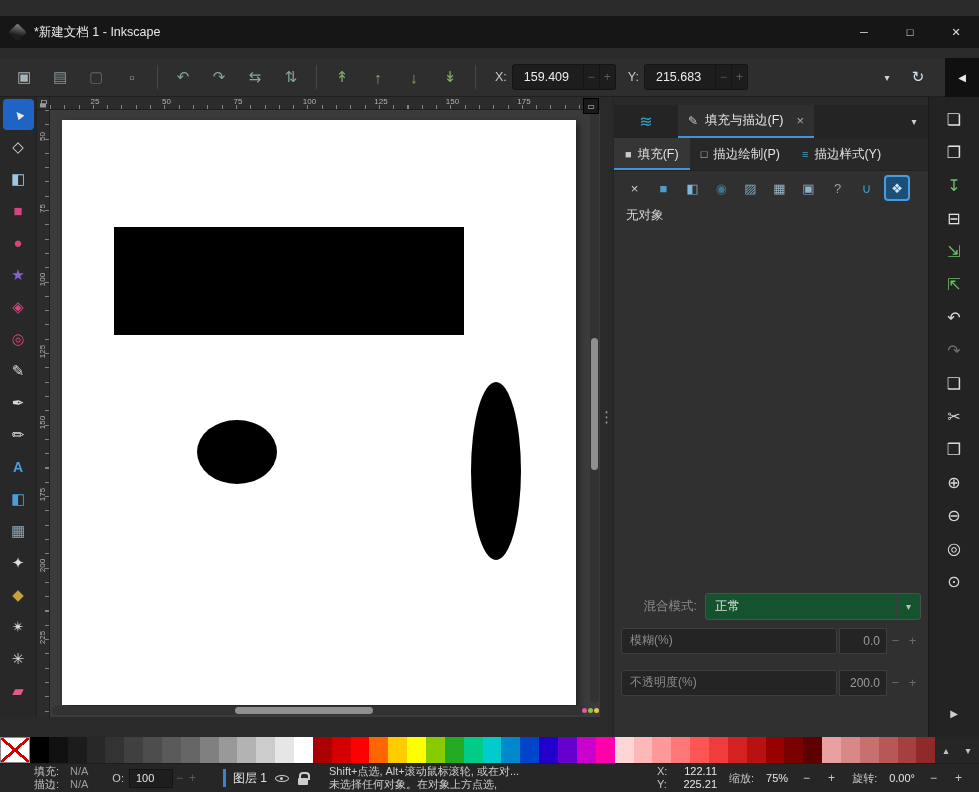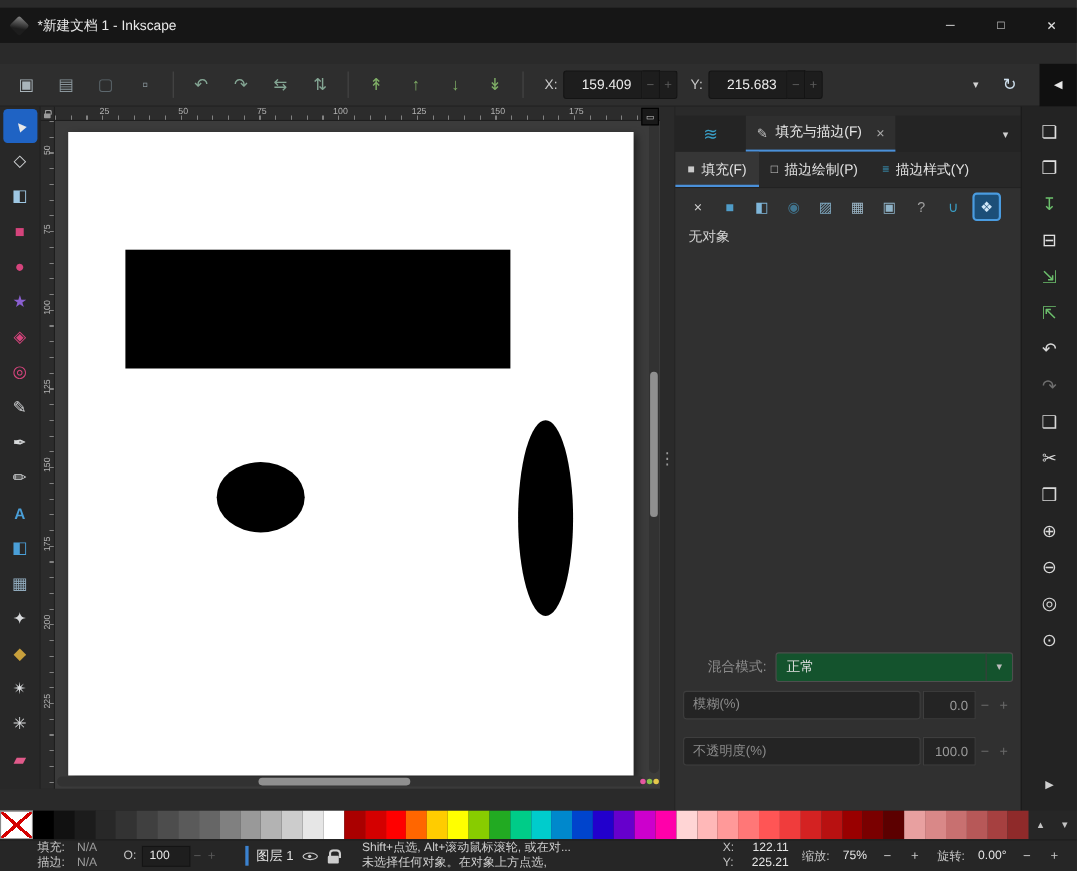--- a/index.html
+++ b/index.html
@@ -1,37 +1,37 @@
 <!DOCTYPE html>
 <html><head>
 <meta charset="utf-8">
 <style>
 *{margin:0;padding:0;box-sizing:border-box;}
 html,body{background:#555;}
 #app{position:relative;width:979px;height:792px;background:#2a2a2a;font-family:"Liberation Sans",sans-serif;font-size:12px;color:#ddd;overflow:hidden;}
 
 
-.titlebar{position:absolute;top:7px;left:0;right:0;height:32px;background:#161616;display:flex;align-items:center;}
+.titlebar{position:absolute;top:16px;left:0;right:0;height:32px;background:#161616;display:flex;align-items:center;}
 .logo{width:13px;height:13px;margin:0 10px 0 11px;background:linear-gradient(145deg,#888,#1d1d1d 65%);transform:rotate(45deg);border-radius:2px;flex:none;}
 .title{font-size:12.5px;color:#e8e8e8;}
 .winbtns{margin-left:auto;display:flex;height:100%;}
 .win-btn{width:46px;height:32px;display:flex;align-items:center;justify-content:center;color:#e0e0e0;font-size:11px;}
 
 
 .menubar{position:absolute;top:32px;left:0;right:0;height:26px;background:#292929;display:flex;align-items:center;padding-left:4px;}
 .menu-item{padding:0 9px;line-height:26px;color:#e2e2e2;font-size:12.5px;}
 
 
 .toolctrl{position:absolute;top:58px;left:0;right:0;height:39px;background:#2e2e2e;border-bottom:1px solid #1f1f1f;display:flex;align-items:center;padding-left:6px;}
 .tgroups{display:flex;align-items:center;}
 .tbtn{width:36px;height:30px;display:flex;align-items:center;justify-content:center;font-size:15px;border-radius:3px;}
 .sep{width:1px;height:24px;background:#474747;margin:0 7px;flex:none;}
 .spin{display:flex;align-items:center;margin-left:12px;}
 .spin .lbl{color:#c9c9c9;margin-right:5px;font-size:12.5px;}
-.spin .val{width:72px;height:26px;background:#1d1d1d;border:1px solid #141414;border-radius:3px 0 0 3px;color:#ececec;display:flex;align-items:center;padding-left:16px;font-size:12.5px;}
+.spin .val{width:72px;height:26px;background:#1d1d1d;border:1px solid #141414;border-radius:3px 0 0 3px;color:#ececec;display:flex;align-items:center;padding-left:11px;font-size:12.5px;}
 .spin .step{width:16px;height:26px;background:#1d1d1d;border:1px solid #141414;border-left:none;color:#5c5c5c;display:flex;align-items:center;justify-content:center;font-size:12px;}
 .spin .step.last{border-radius:0 3px 3px 0;}
 .tright{margin-left:auto;display:flex;align-items:center;height:100%;}
 .tbtn.caret{font-size:10px;color:#d2d2d2;width:28px;}
 .tbtn.rotbtn{color:#cfe0ee;width:34px;font-size:15px;}
 .collapse{width:34px;height:39px;background:#101010;display:flex;align-items:center;justify-content:center;color:#e8e8e8;font-size:10px;margin-left:10px;}
 
 
 .main{position:absolute;top:97px;left:0;width:979px;height:640px;background:#2a2a2a;}
 .toolbox{position:absolute;left:0;top:0;width:37px;height:620px;background:#282828;border-right:1px solid #202020;display:flex;flex-direction:column;align-items:center;padding-top:2px;}
@@ -398,21 +398,21 @@
               <span data-name="blur-label">模糊(%)</span>
             </div>
             <div class="slidval" data-name="blur-value">0.0</div>
             <span class="sstep" data-name="blur-decrement-button">−</span>
             <span class="sstep" data-name="blur-increment-button">+</span>
           </div>
           <div class="sliderrow" data-name="opacity-row">
             <div class="sliderbar" data-name="opacity-slider">
               <span data-name="opacity-panel-label">不透明度(%)</span>
             </div>
-            <div class="slidval" data-name="opacity-panel-value">100.0</div>
+            <div class="slidval" data-name="opacity-panel-value">200.0</div>
             <span class="sstep" data-name="opacity-decrement-button">−</span>
             <span class="sstep" data-name="opacity-increment-button">+</span>
           </div>
         </div>
       </div>
     </div>
 
     <div class="commands" data-name="commands-bar">
         <div class="cmd" data-name="new-document-button">
           <span data-name="new-document-icon" style="color: rgb(224, 224, 224);">❏</span>

